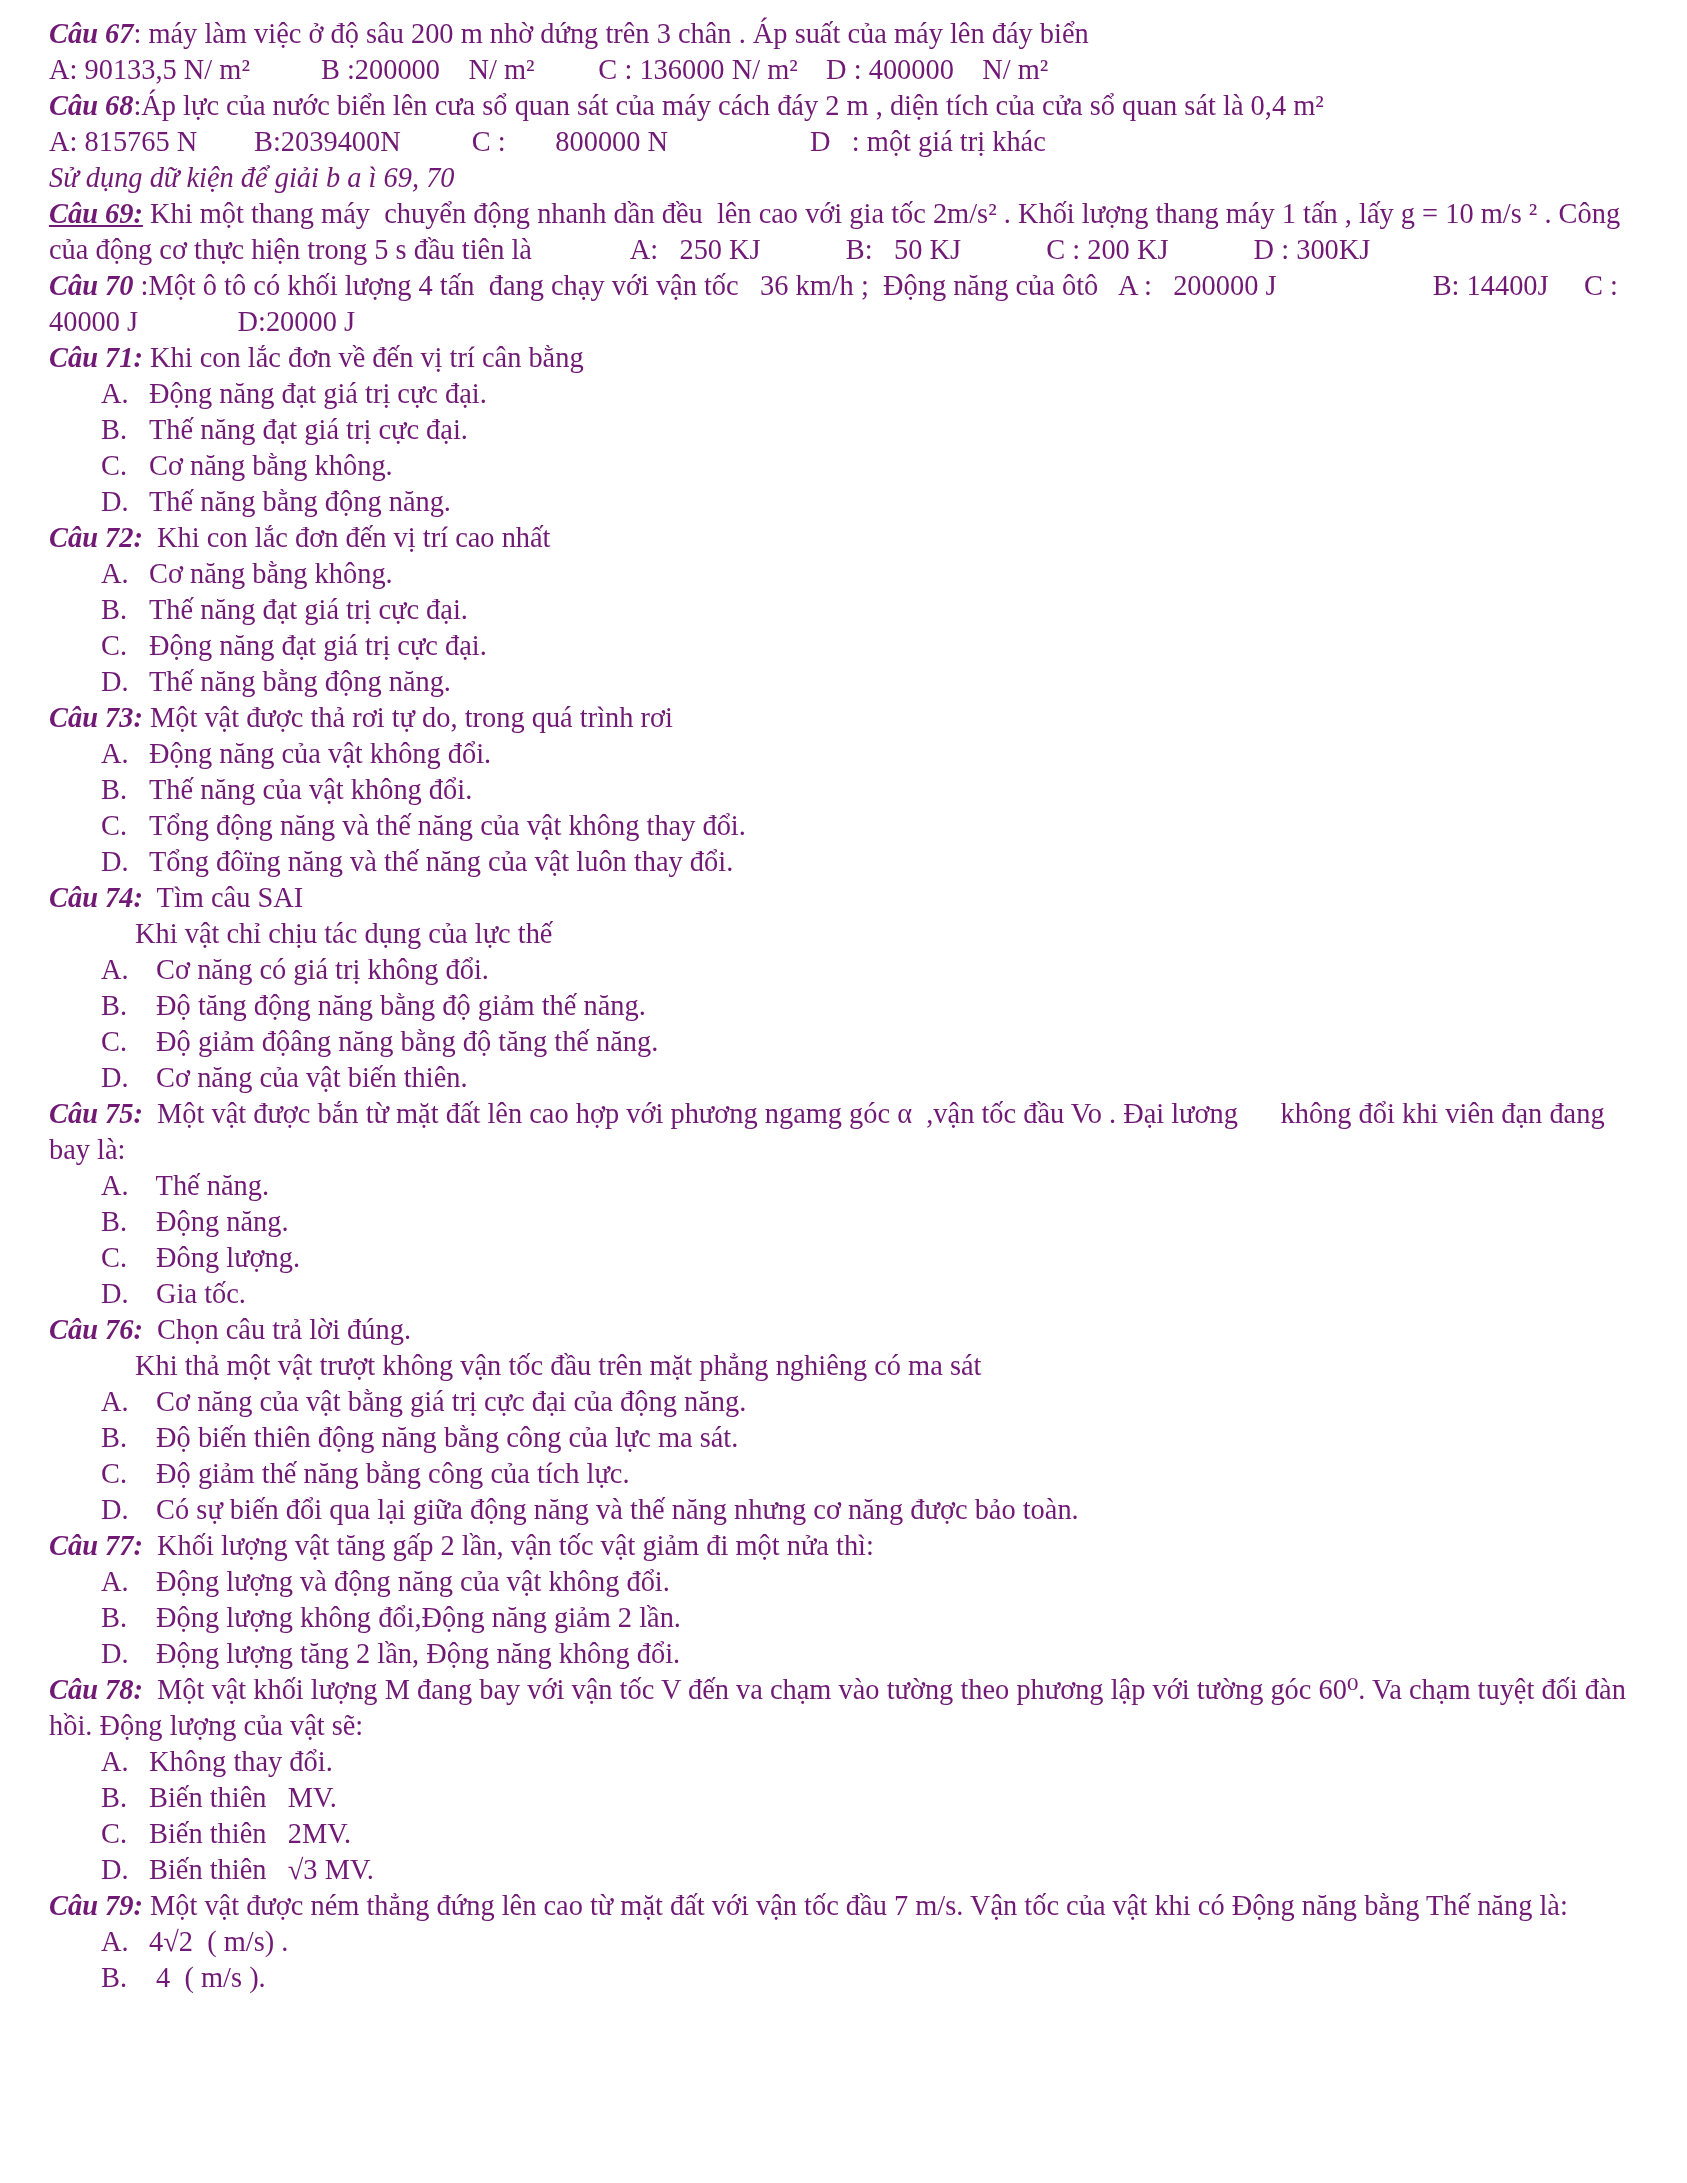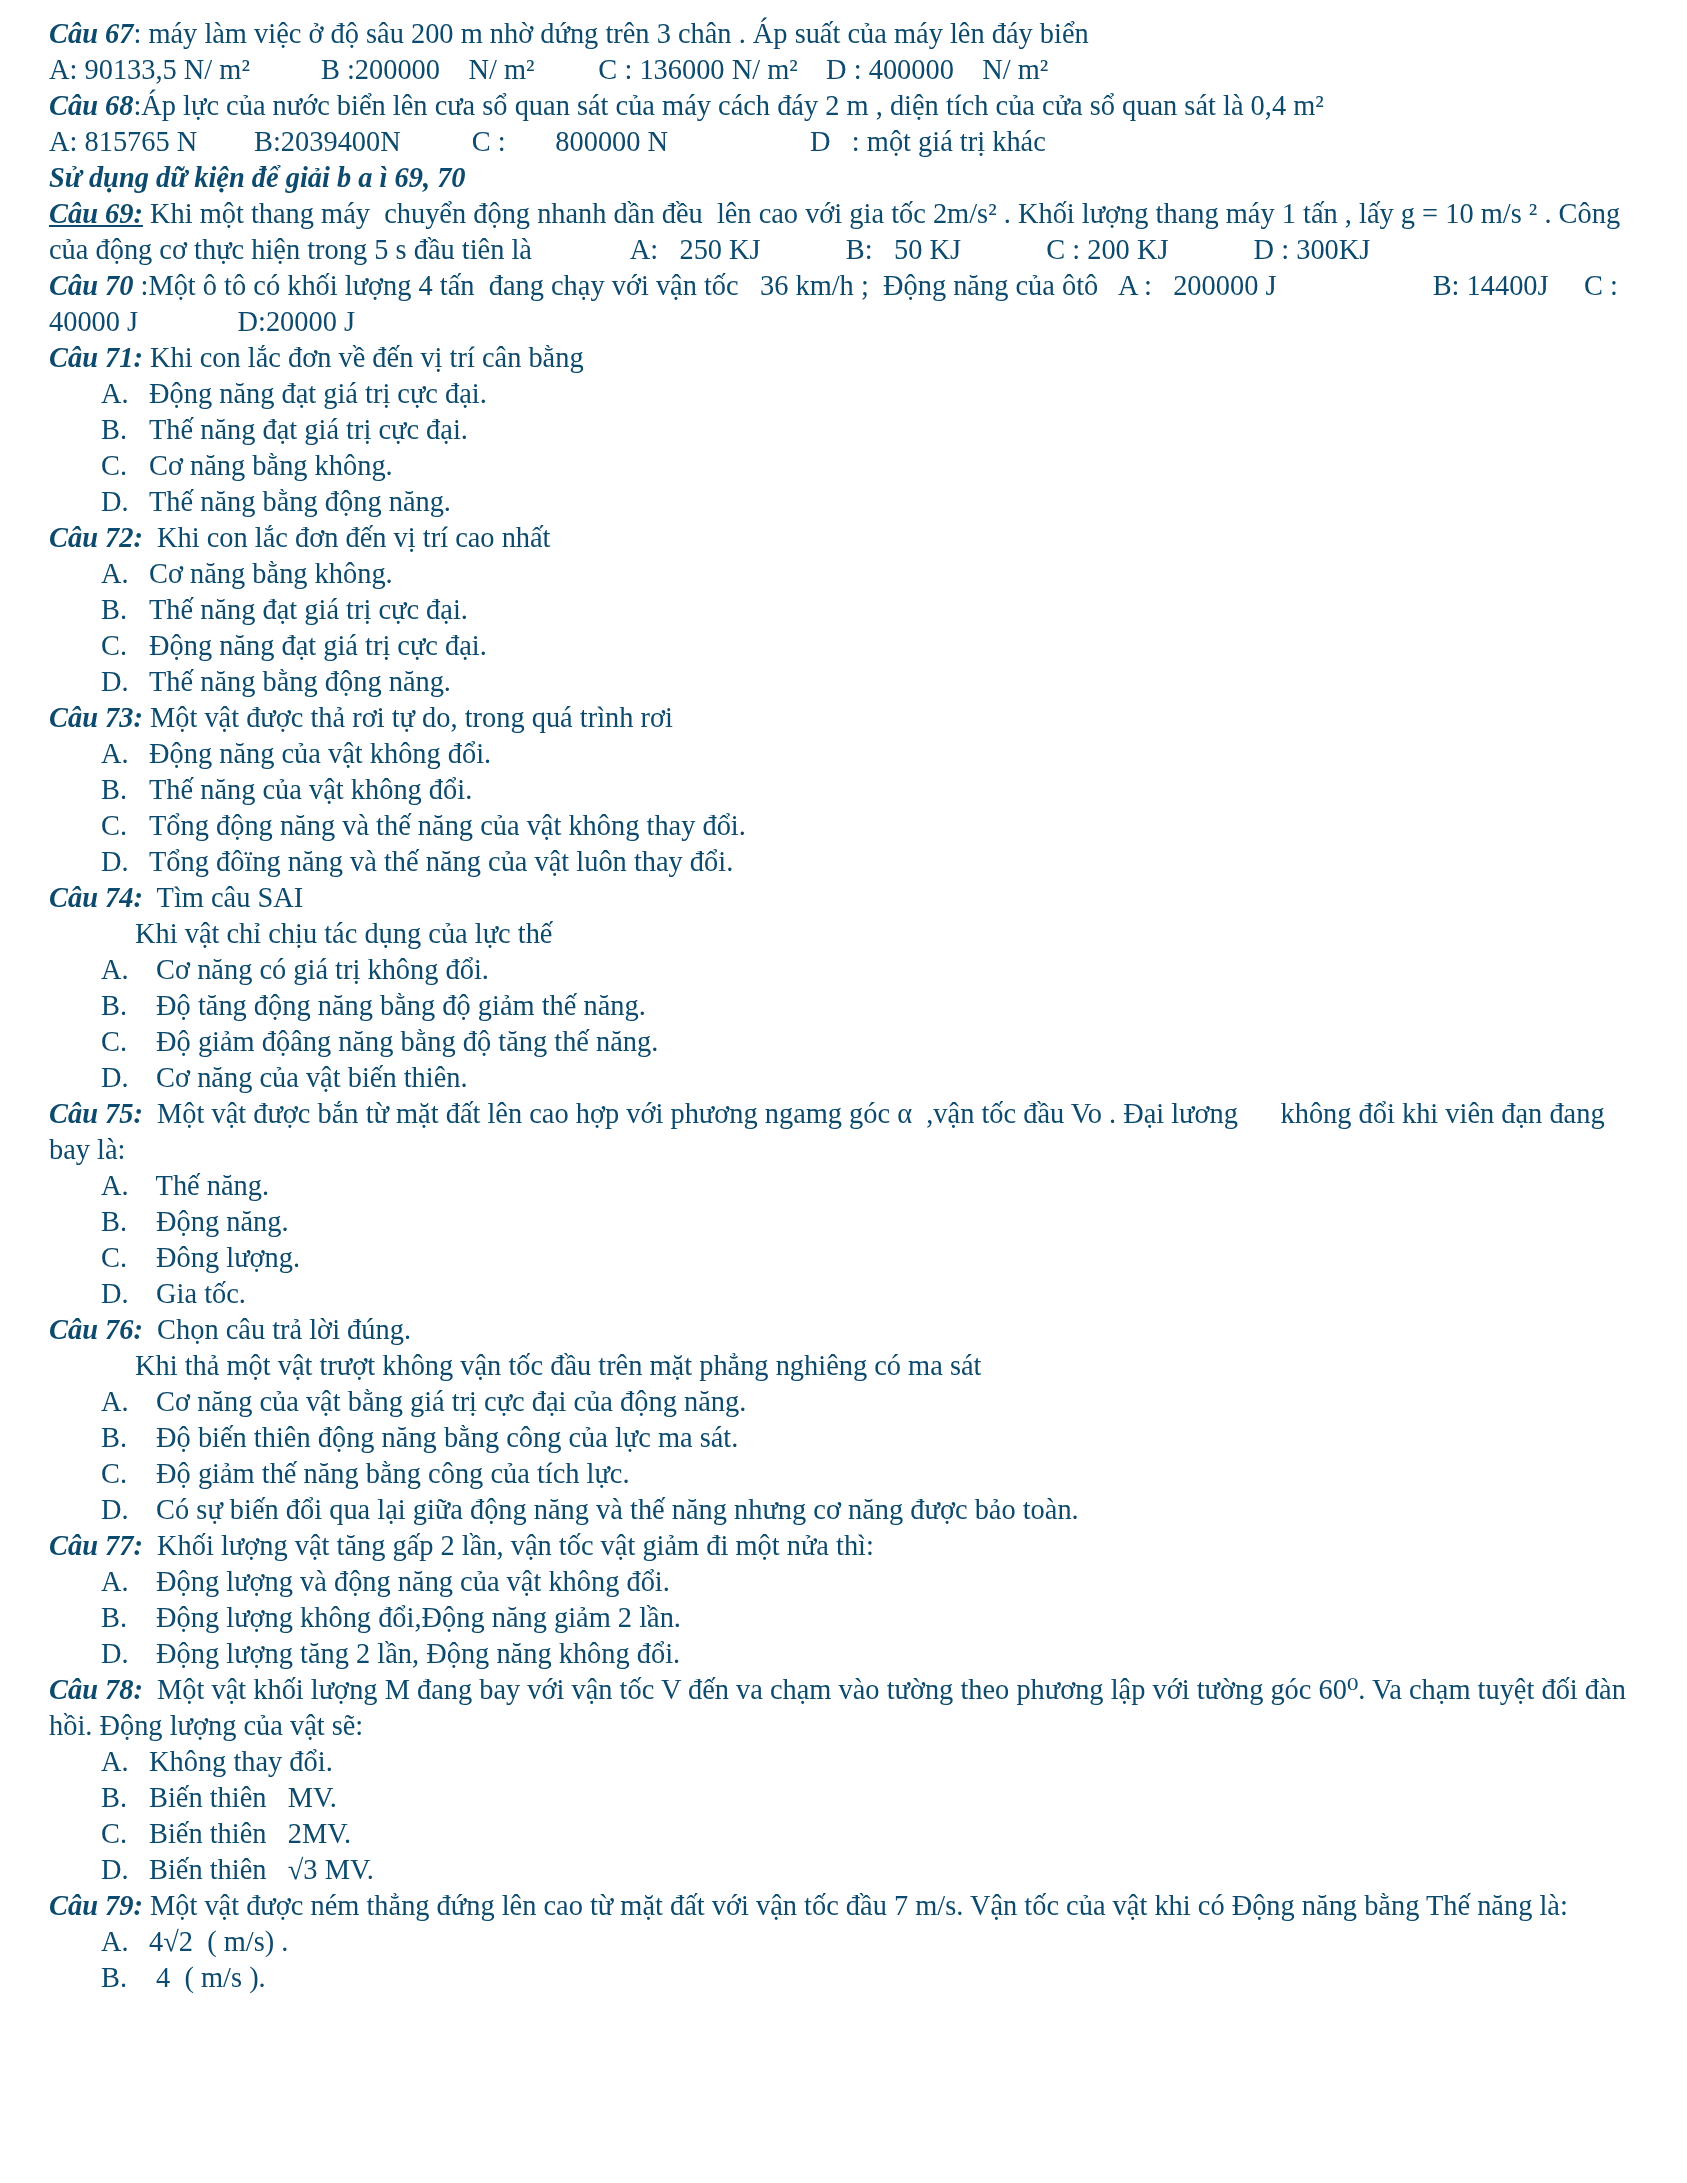--- a/index.html
+++ b/index.html
@@ -6,34 +6,34 @@
     margin: 0;
     padding: 0;
     background: #ffffff;
   }
   .page {
     width: 1687px;
     min-height: 2183px;
     box-sizing: border-box;
     padding: 16px 46px 26.5px 49px;
     background: #ffffff;
-    color: #0c4a6e;
+    color: #701a75;
     font-family: "Liberation Serif", "DejaVu Serif", serif;
     font-size: 28.4px;
     line-height: 36px;
   }
   p { margin: 0; white-space: pre-wrap; }
   .question { margin: 0; }
   .q-label {
     font-weight: bold;
     font-style: italic;
   }
   .q-label.u { text-decoration: underline; }
   .heading-line {
-    font-weight: bold;
+    font-weight: normal;
     font-style: italic;
   }
   .stem-line, .answers-line { text-align: left; }
   .sub-line { padding-left: 86px; }
   .option { padding-left: 52px; }
   .opt-letter {
     display: inline-block;
     min-width: 48px;
   }
   .opt-text { }

